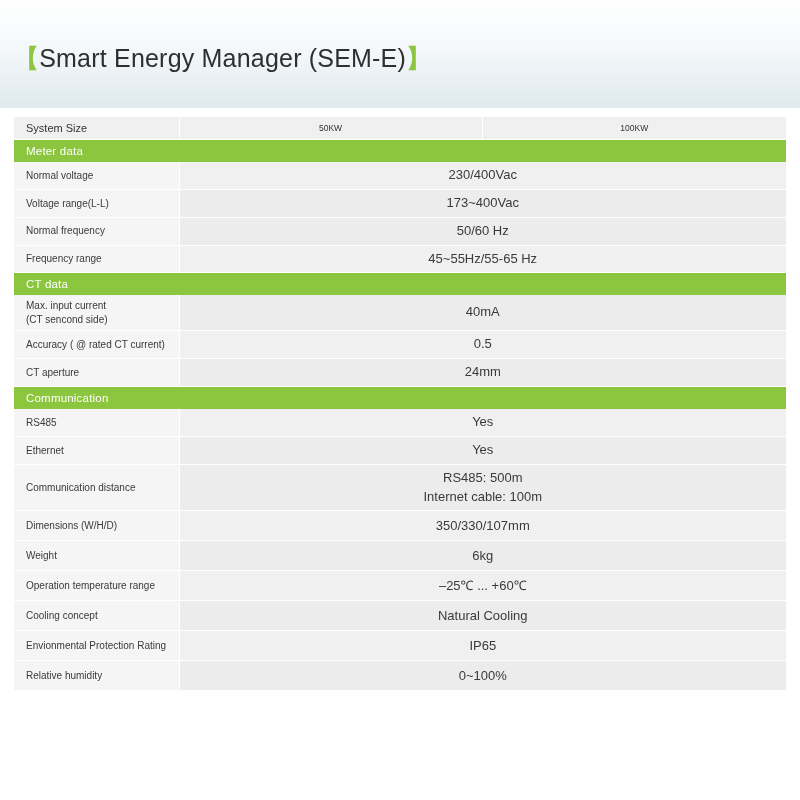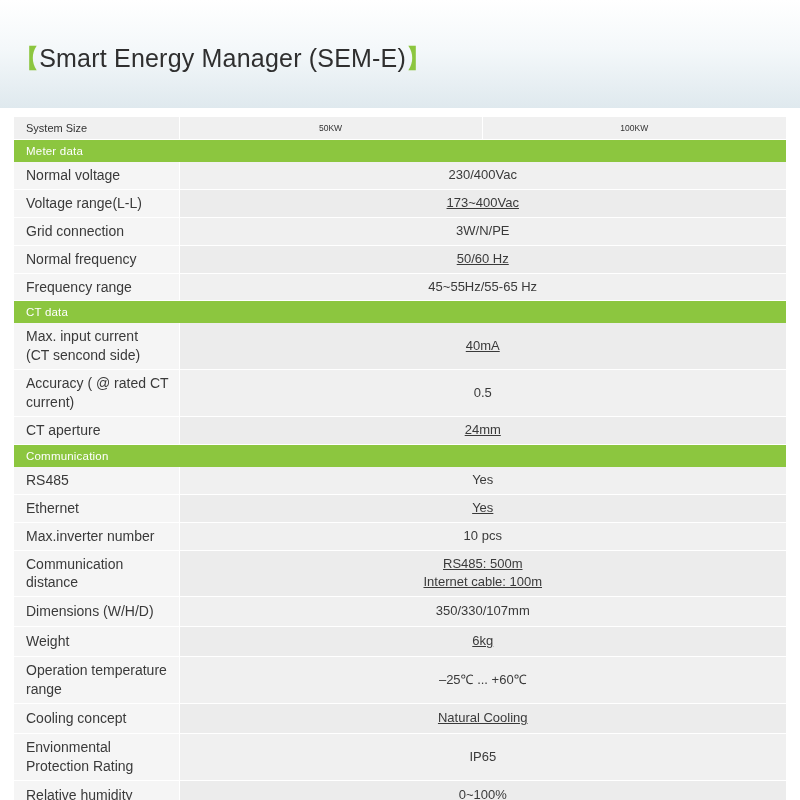--- a/index.html
+++ b/index.html
@@ -110,40 +110,40 @@
     font-size: 11.5px;
     height: 22px;
     padding-left: 12px !important;
     letter-spacing: 0.2px;
   }
 
   
   .row-label {
     background: #f5f5f5;
     padding: 4px 6px 4px 12px !important;
-    font-size: 14px;
+    font-size: 10px;
     color: #3a3a3a;
     border-bottom: 1px solid #ffffff;
     line-height: 1.35;
   }
   .row-val {
     background: #f0f0f0;
     text-align: center;
     font-size: 13px;
     color: #3a3a3a;
     border-bottom: 1px solid #ffffff;
     border-left: 1px solid #ffffff;
     line-height: 1.45;
     padding: 4px 4px !important;
   }
   .row-val.split {
     border-left: 1px solid #ffffff;
   }
   .row-alt .row-label { background: #f5f5f5; }
-  .row-alt .row-val { background: #ececec; text-decoration: underline; }
+  .row-alt .row-val { background: #ececec; }
   .h26 { height: 26px; }
   .h30 { height: 30px; }
   .h34 { height: 34px; }
 </style>
 </head>
 <body>
 
 <div class="page">
 
   <div class="header-band">
@@ -172,24 +172,20 @@
           <td class="section-bar" colspan="3">Meter data</td>
         </tr>
         <tr class="h26">
           <td class="row-label">Normal voltage</td>
           <td class="row-val" colspan="2">230/400Vac</td>
         </tr>
         <tr class="h26 row-alt">
           <td class="row-label">Voltage range(L-L)</td>
           <td class="row-val" colspan="2">173~400Vac</td>
         </tr>
-        <tr class="h26">
-          <td class="row-label">Grid connection</td>
-          <td class="row-val" colspan="2">3W/N/PE</td>
-        </tr>
         <tr class="h26 row-alt">
           <td class="row-label">Normal frequency</td>
           <td class="row-val" colspan="2">50/60 Hz</td>
         </tr>
         <tr class="h26">
           <td class="row-label">Frequency range</td>
           <td class="row-val" colspan="2">45~55Hz/55-65 Hz</td>
         </tr>
 
         <tr>
@@ -213,24 +209,20 @@
           <td class="section-bar" colspan="3">Communication</td>
         </tr>
         <tr class="h26">
           <td class="row-label">RS485</td>
           <td class="row-val" colspan="2">Yes</td>
         </tr>
         <tr class="h26 row-alt">
           <td class="row-label">Ethernet</td>
           <td class="row-val" colspan="2">Yes</td>
         </tr>
-        <tr class="h26">
-          <td class="row-label">Max.inverter number</td>
-          <td class="row-val" colspan="2">10 pcs</td>
-        </tr>
         <tr class="h34 row-alt">
           <td class="row-label">Communication distance</td>
           <td class="row-val" colspan="2" style="white-space:pre-line">RS485: 500m
 Internet cable: 100m</td>
         </tr>
 
         <tr class="h30">
           <td class="row-label">Dimensions (W/H/D)</td>
           <td class="row-val" colspan="2">350/330/107mm</td>
         </tr>

